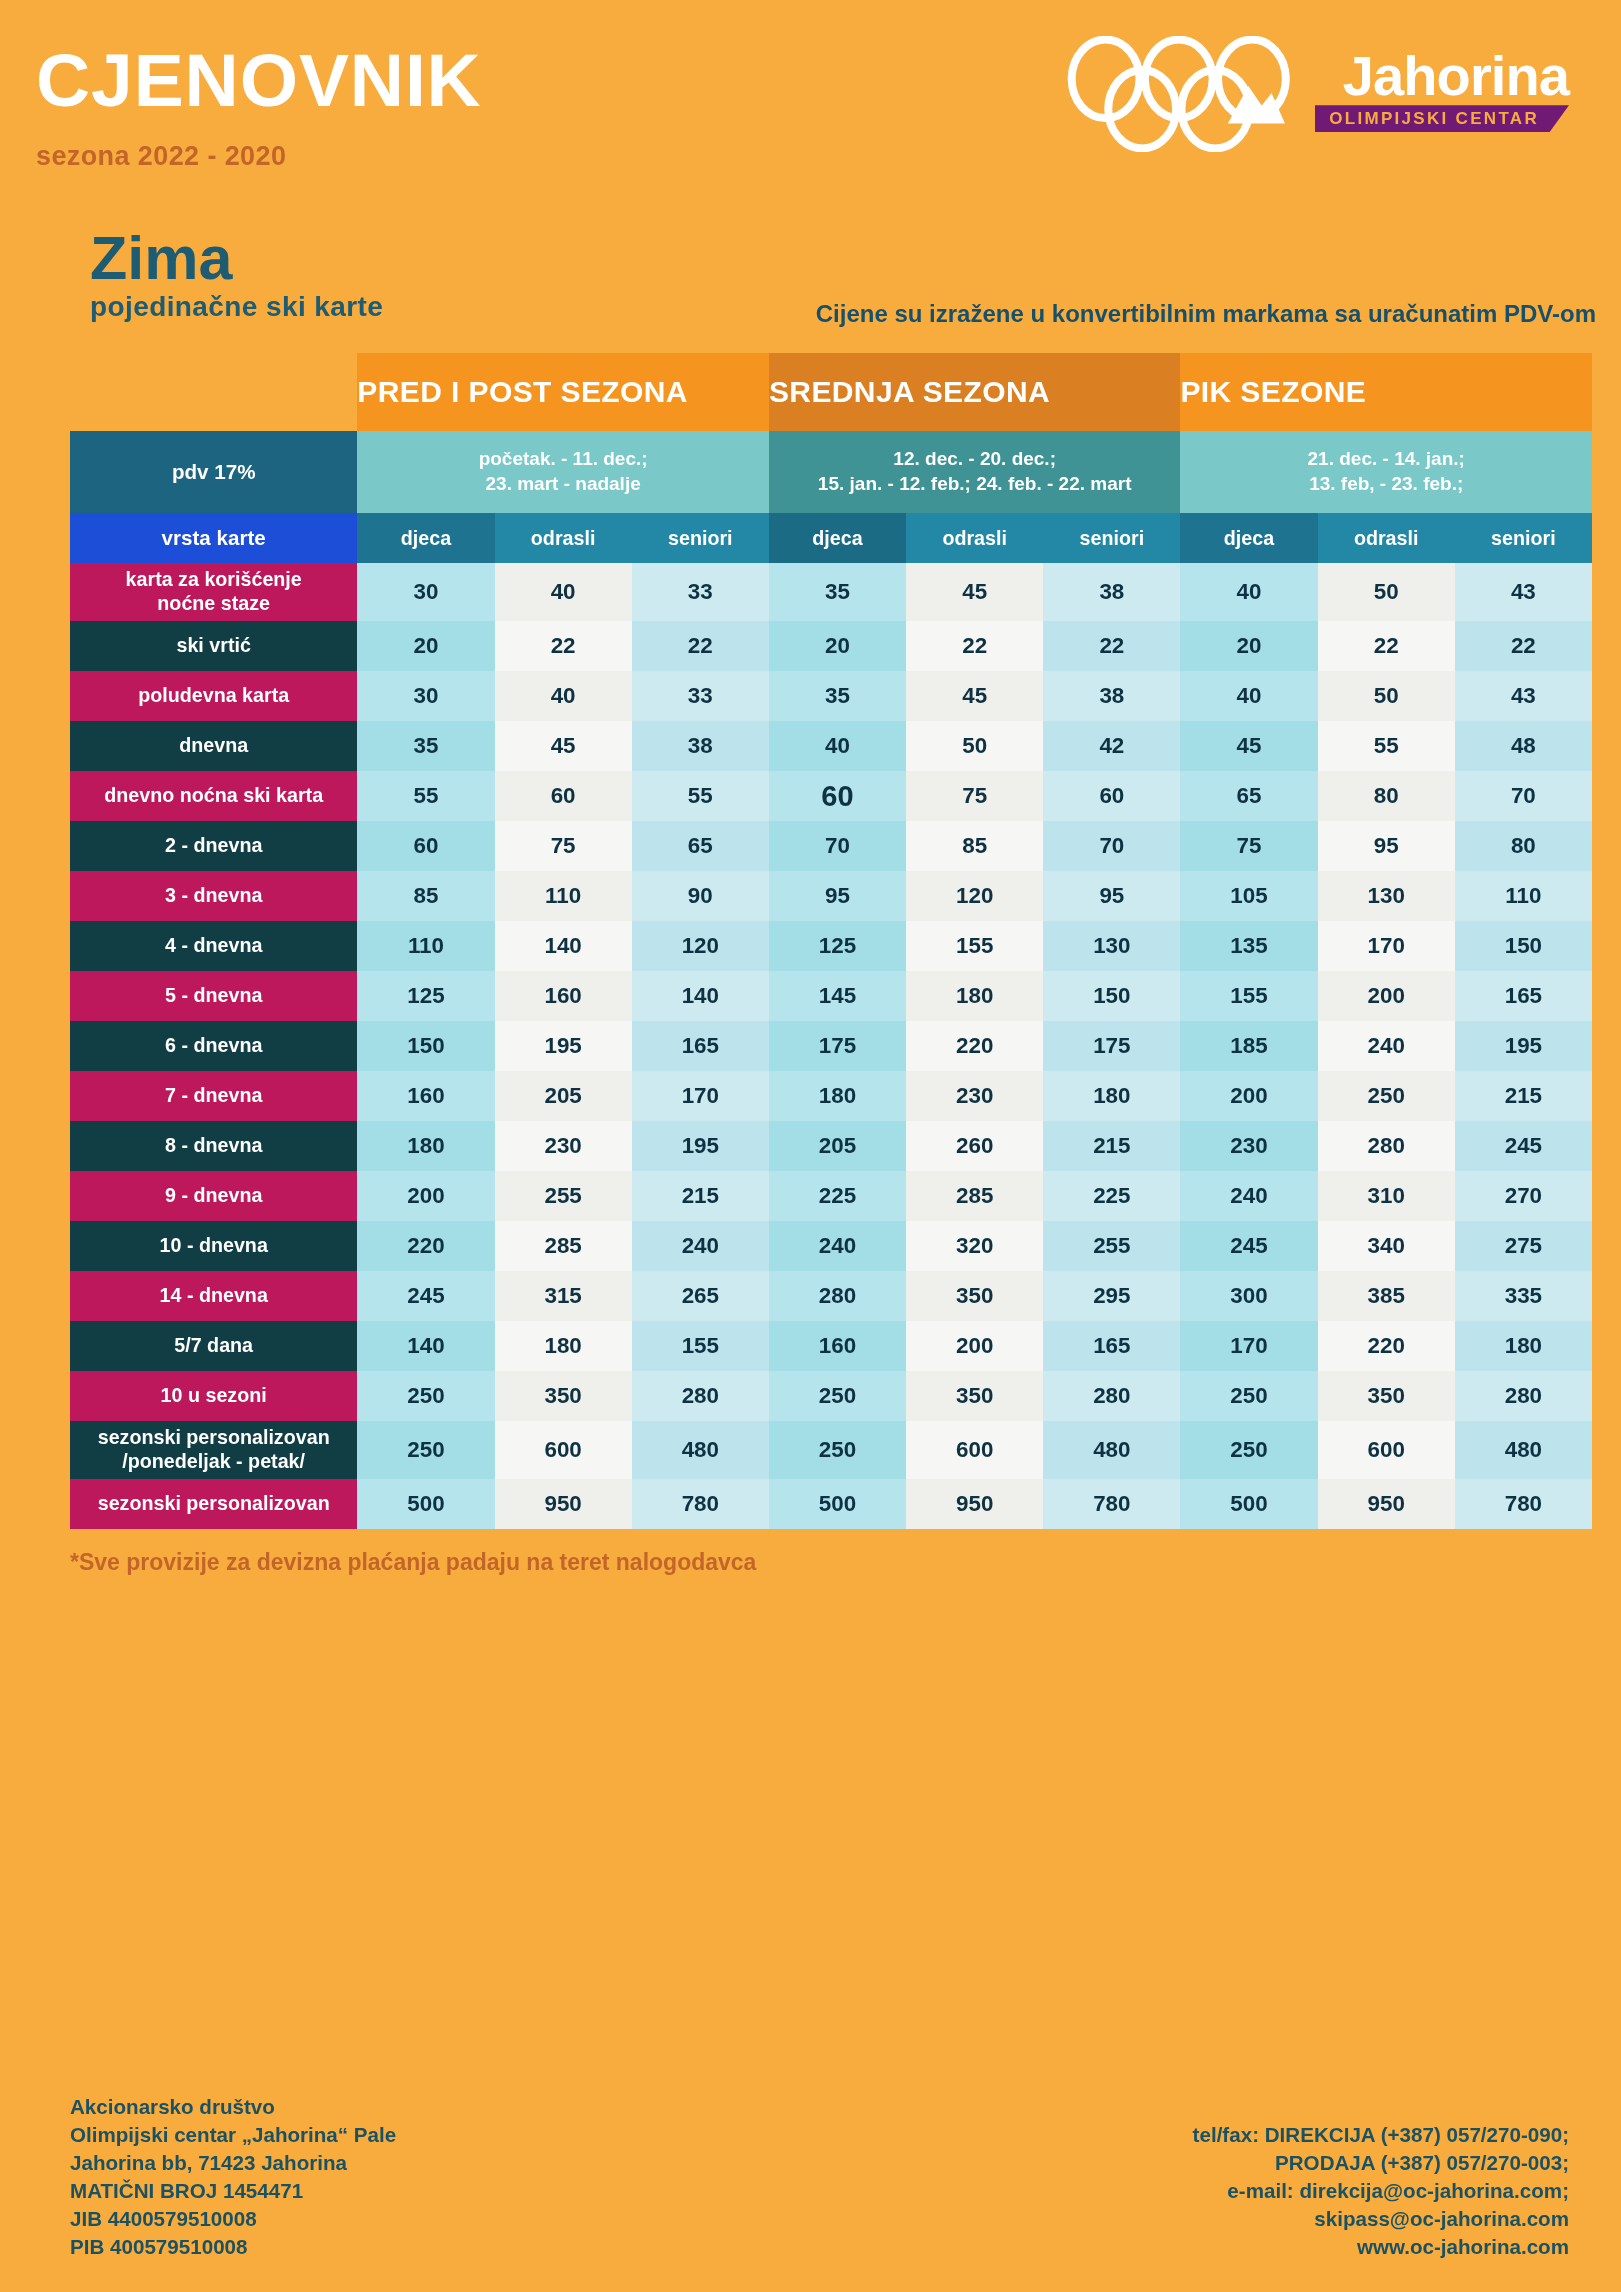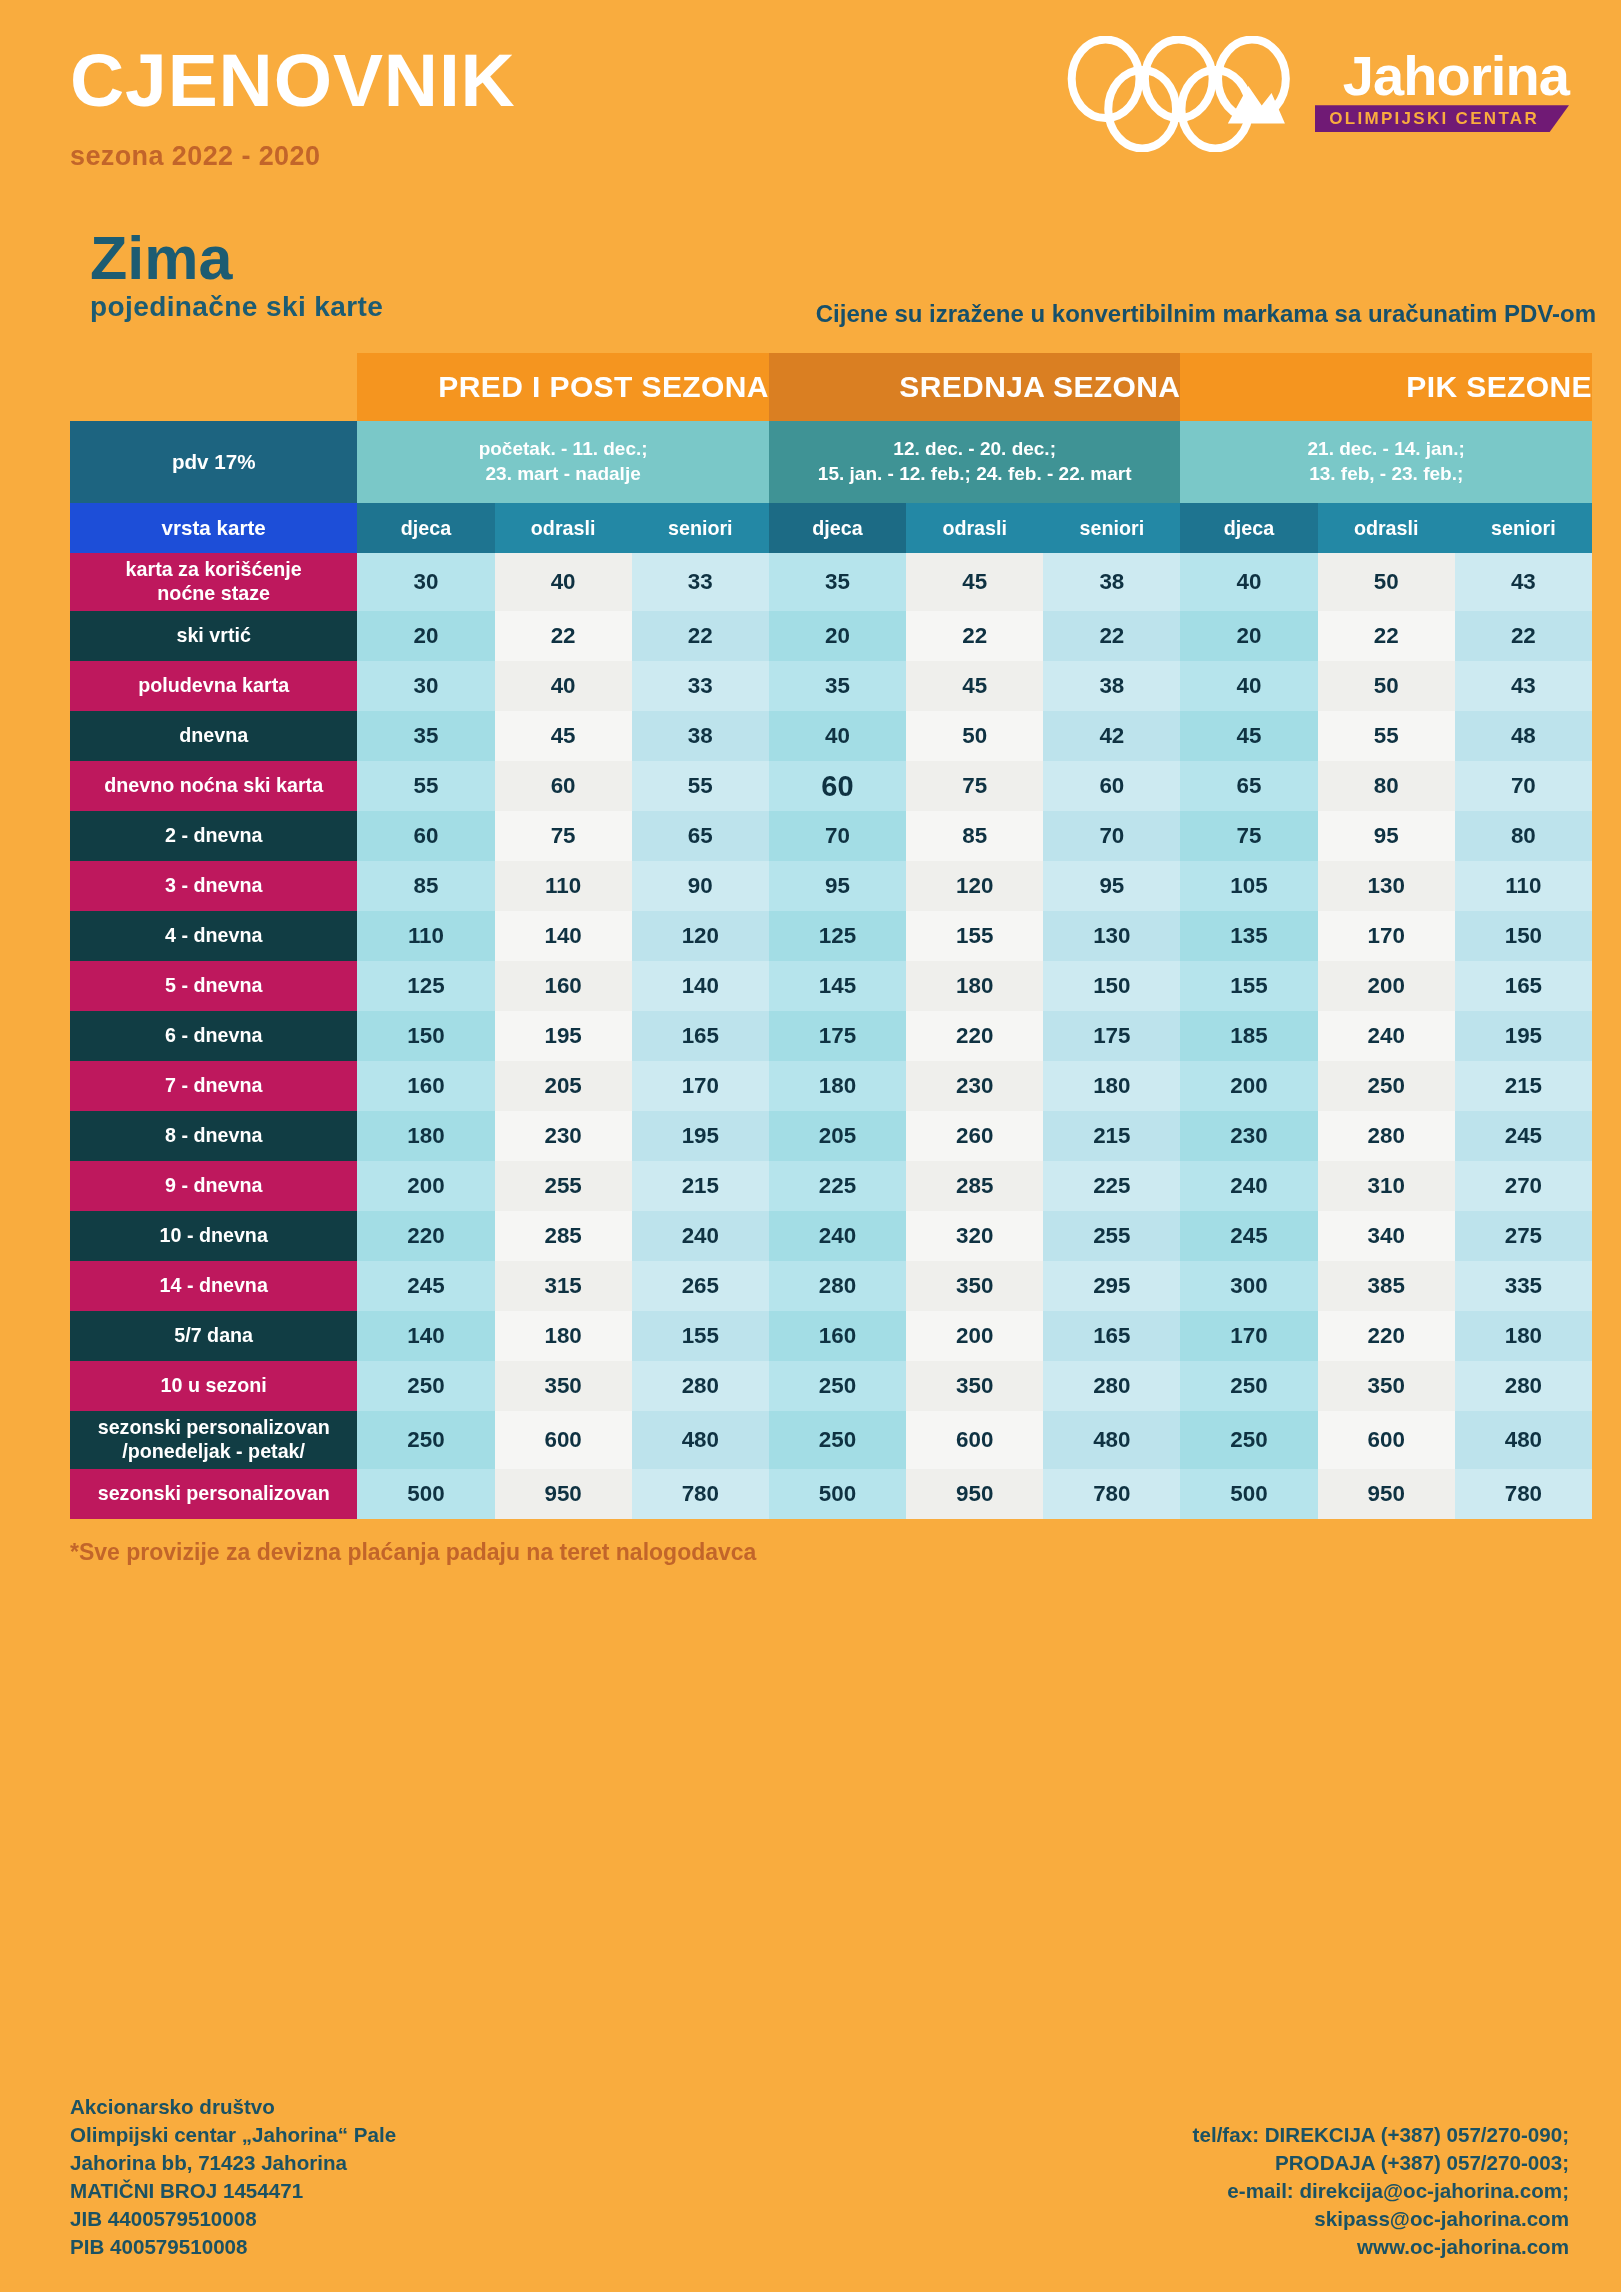--- a/index.html
+++ b/index.html
@@ -11,21 +11,21 @@
     background: #f9ac3e;
     font-family: "Liberation Sans", sans-serif;
     overflow: hidden;
     position: relative;
   }
 
   
   .header {
     position: relative;
     height: 242px;
-    padding: 43px 0 0 70px;
+    padding: 43px 0 0 36px;
   }
   .title-main {
     font-size: 75px;
     font-weight: bold;
     color: #ffffff;
     letter-spacing: 0.9px;
     line-height: 1;
   }
   .title-season {
     font-size: 27px;
@@ -108,22 +108,22 @@
   table.price {
     border-collapse: collapse;
     width: 1522px;
     table-layout: fixed;
   }
   table.price col.lbl  { width: 287px; }
   table.price col.dat  { width: 137px; }
 
   
   .season-cell {
-    height: 68px;
-    text-align: right;
+    height: 78px;
+    text-align: left;
     vertical-align: middle;
     font-size: 30px;
     font-weight: bold;
     color: #ffffff;
     letter-spacing: 0.4px;
   }
   .season-a { background: #f5951f; }
   .season-b { background: #da7f22; }
   .season-c { background: #f5951f; }
   .season-blank { background: #f9ac3e; }

